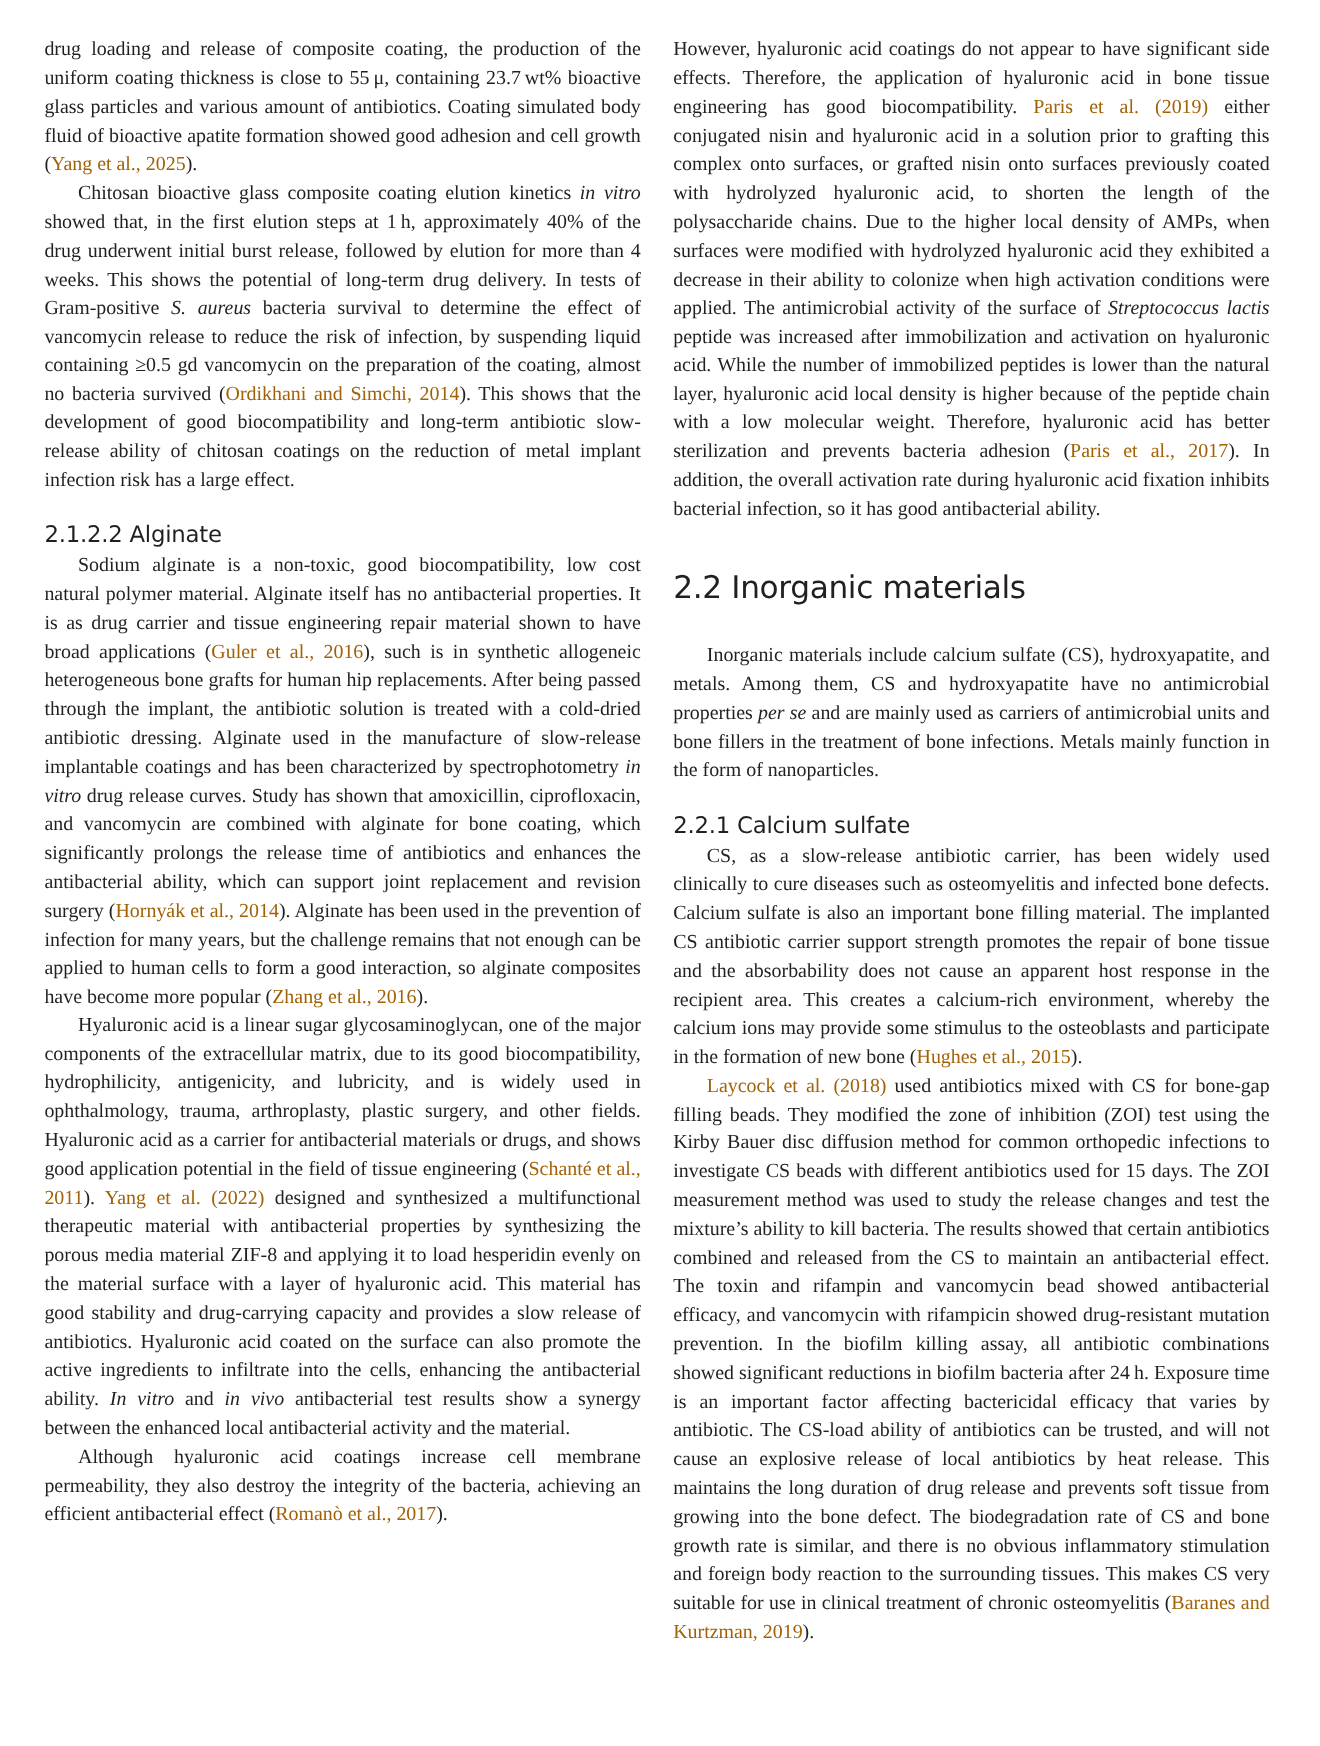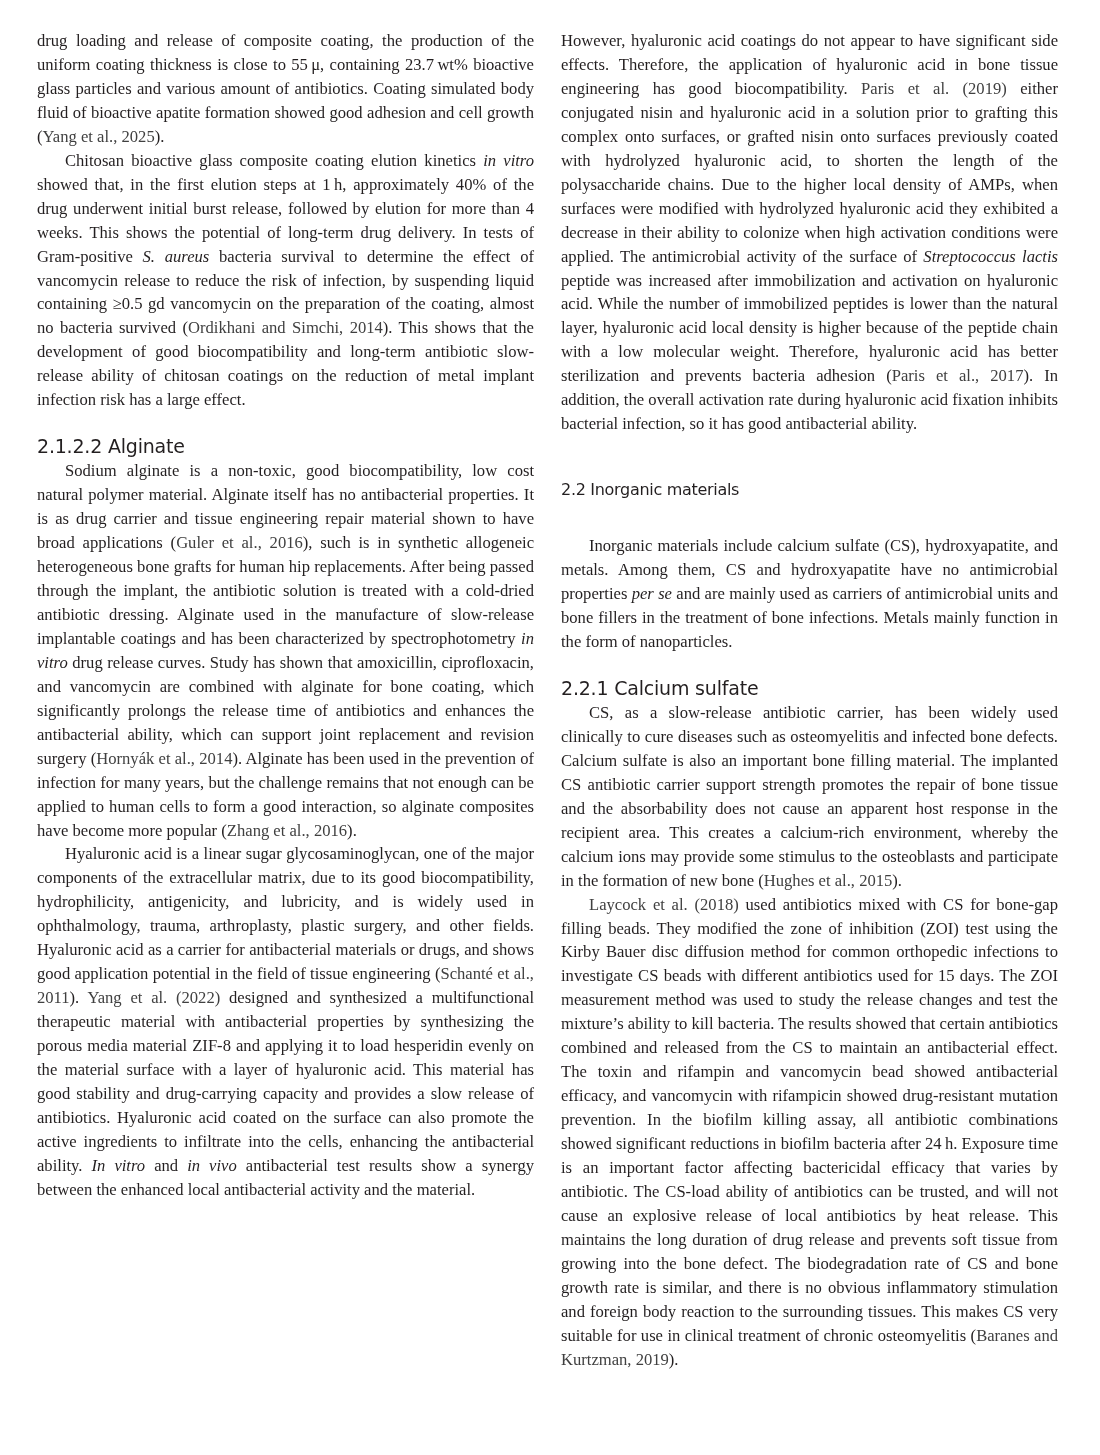--- a/index.html
+++ b/index.html
@@ -6,44 +6,45 @@
   body { width: 1100px; height: 1455px; overflow: hidden; position: relative; }
   .col {
     position: absolute; top: 29px; width: 497px;
     font-family: "Liberation Serif", "DejaVu Serif", serif;
     font-size: 16.6px; line-height: 23.95px; color: #231f20;
   }
   #col-left { left: 37px; }
   #col-right { left: 561px; }
   p { margin: 0; text-align: justify; }
   p.indent { text-indent: 28px; }
-  .link { color: #404040; }
+  .link { color: #a16207; }
   .it { font-style: italic; }
   h3.sub {
     margin: 0; font-family: "DejaVu Sans", "Liberation Sans", sans-serif;
     font-weight: normal; font-size: 19px; line-height: 23.95px; color: #231f20;
     letter-spacing: -0.2px;
   }
   h2.sec {
     margin: 0; font-family: "DejaVu Sans", "Liberation Sans", sans-serif;
-    font-weight: normal; font-size: 16px; line-height: 28px; color: #231f20;
+    font-weight: normal; font-size: 26px; line-height: 28px; color: #231f20;
     letter-spacing: -0.3px;
   }
 </style>
 </head>
 <body>
 
 <div id="col-left" class="col">
   <p>drug loading and release of composite coating, the production of the uniform coating thickness is close to 55 μ, containing 23.7 wt% bioactive glass particles and various amount of antibiotics. Coating simulated body fluid of bioactive apatite formation showed good adhesion and cell growth (<span class="link">Yang et al., 2025</span>).</p>
   <p class="indent">Chitosan bioactive glass composite coating elution kinetics <span class="it">in vitro</span> showed that, in the first elution steps at 1 h, approximately 40% of the drug underwent initial burst release, followed by elution for more than 4 weeks. This shows the potential of long-term drug delivery. In tests of Gram-positive <span class="it">S. aureus</span> bacteria survival to determine the effect of vancomycin release to reduce the risk of infection, by suspending liquid containing ≥0.5 gd vancomycin on the preparation of the coating, almost no bacteria survived (<span class="link">Ordikhani and Simchi, 2014</span>). This shows that the development of good biocompatibility and long-term antibiotic slow-release ability of chitosan coatings on the reduction of metal implant infection risk has a large effect.</p>
 
   <h3 class="sub" style="margin-top:23px;">2.1.2.2 Alginate</h3>
   <p class="indent">Sodium alginate is a non-toxic, good biocompatibility, low cost natural polymer material. Alginate itself has no antibacterial properties. It is as drug carrier and tissue engineering repair material shown to have broad applications (<span class="link">Guler et al., 2016</span>), such is in synthetic allogeneic heterogeneous bone grafts for human hip replacements. After being passed through the implant, the antibiotic solution is treated with a cold-dried antibiotic dressing. Alginate used in the manufacture of slow-release implantable coatings and has been characterized by spectrophotometry <span class="it">in vitro</span> drug release curves. Study has shown that amoxicillin, ciprofloxacin, and vancomycin are combined with alginate for bone coating, which significantly prolongs the release time of antibiotics and enhances the antibacterial ability, which can support joint replacement and revision surgery (<span class="link">Hornyák et al., 2014</span>). Alginate has been used in the prevention of infection for many years, but the challenge remains that not enough can be applied to human cells to form a good interaction, so alginate composites have become more popular (<span class="link">Zhang et al., 2016</span>).</p>
 
   <p class="indent">Hyaluronic acid is a linear sugar glycosaminoglycan, one of the major components of the extracellular matrix, due to its good biocompatibility, hydrophilicity, antigenicity, and lubricity, and is widely used in ophthalmology, trauma, arthroplasty, plastic surgery, and other fields. Hyaluronic acid as a carrier for antibacterial materials or drugs, and shows good application potential in the field of tissue engineering (<span class="link">Schanté et al., 2011</span>). <span class="link">Yang et al. (2022)</span> designed and synthesized a multifunctional therapeutic material with antibacterial properties by synthesizing the porous media material ZIF-8 and applying it to load hesperidin evenly on the material surface with a layer of hyaluronic acid. This material has good stability and drug-carrying capacity and provides a slow release of antibiotics. Hyaluronic acid coated on the surface can also promote the active ingredients to infiltrate into the cells, enhancing the antibacterial ability. <span class="it">In vitro</span> and <span class="it">in vivo</span> antibacterial test results show a synergy between the enhanced local antibacterial activity and the material.</p>
+  <p class="indent">Although hyaluronic acid coatings increase cell membrane permeability, they also destroy the integrity of the bacteria, achieving an efficient antibacterial effect (<span class="link">Romanò et al., 2017</span>).</p>
 </div>
 
 <div id="col-right" class="col">
   <p>However, hyaluronic acid coatings do not appear to have significant side effects. Therefore, the application of hyaluronic acid in bone tissue engineering has good biocompatibility. <span class="link">Paris et al. (2019)</span> either conjugated nisin and hyaluronic acid in a solution prior to grafting this complex onto surfaces, or grafted nisin onto surfaces previously coated with hydrolyzed hyaluronic acid, to shorten the length of the polysaccharide chains. Due to the higher local density of AMPs, when surfaces were modified with hydrolyzed hyaluronic acid they exhibited a decrease in their ability to colonize when high activation conditions were applied. The antimicrobial activity of the surface of <span class="it">Streptococcus lactis</span> peptide was increased after immobilization and activation on hyaluronic acid. While the number of immobilized peptides is lower than the natural layer, hyaluronic acid local density is higher because of the peptide chain with a low molecular weight. Therefore, hyaluronic acid has better sterilization and prevents bacteria adhesion (<span class="link">Paris et al., 2017</span>). In addition, the overall activation rate during hyaluronic acid fixation inhibits bacterial infection, so it has good antibacterial ability.</p>
 
   <h2 class="sec" style="margin-top:40px;">2.2 Inorganic materials</h2>
   <p class="indent" style="margin-top:30px;">Inorganic materials include calcium sulfate (CS), hydroxyapatite, and metals. Among them, CS and hydroxyapatite have no antimicrobial properties <span class="it">per se</span> and are mainly used as carriers of antimicrobial units and bone fillers in the treatment of bone infections. Metals mainly function in the form of nanoparticles.</p>
 
   <h3 class="sub" style="margin-top:23px;">2.2.1 Calcium sulfate</h3>
   <p class="indent">CS, as a slow-release antibiotic carrier, has been widely used clinically to cure diseases such as osteomyelitis and infected bone defects. Calcium sulfate is also an important bone filling material. The implanted CS antibiotic carrier support strength promotes the repair of bone tissue and the absorbability does not cause an apparent host response in the recipient area. This creates a calcium-rich environment, whereby the calcium ions may provide some stimulus to the osteoblasts and participate in the formation of new bone (<span class="link">Hughes et al., 2015</span>).</p>

